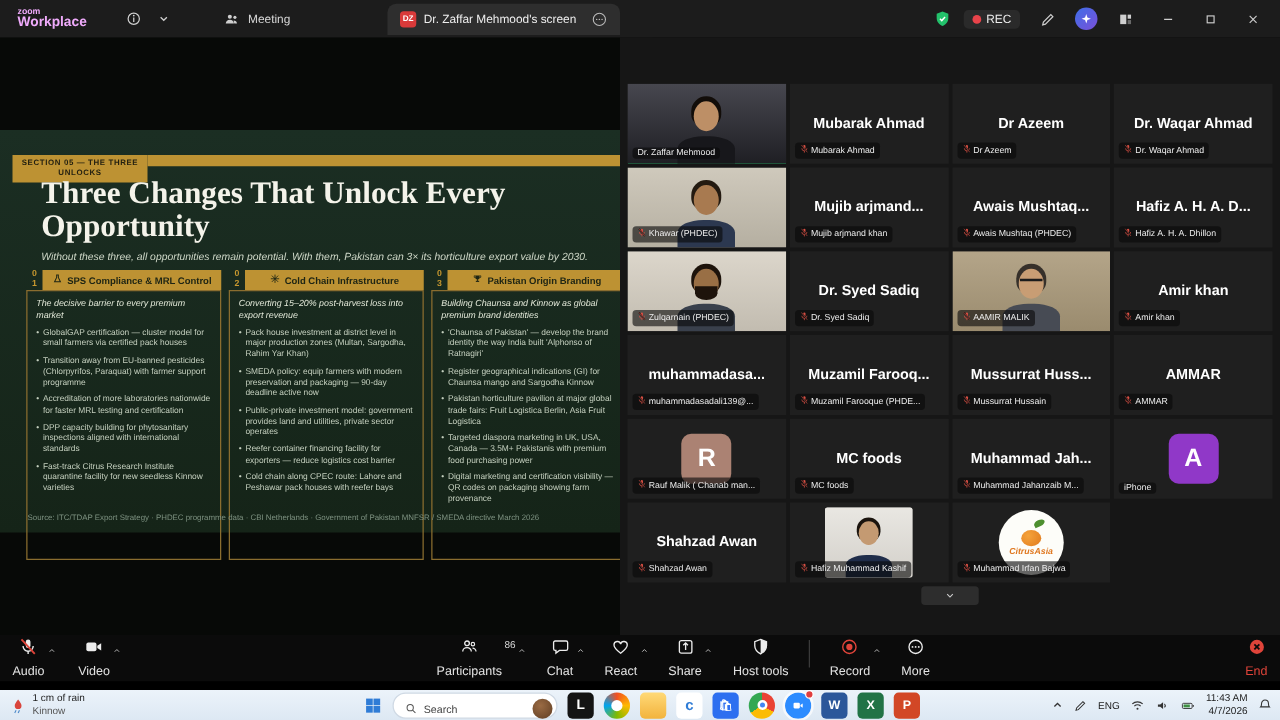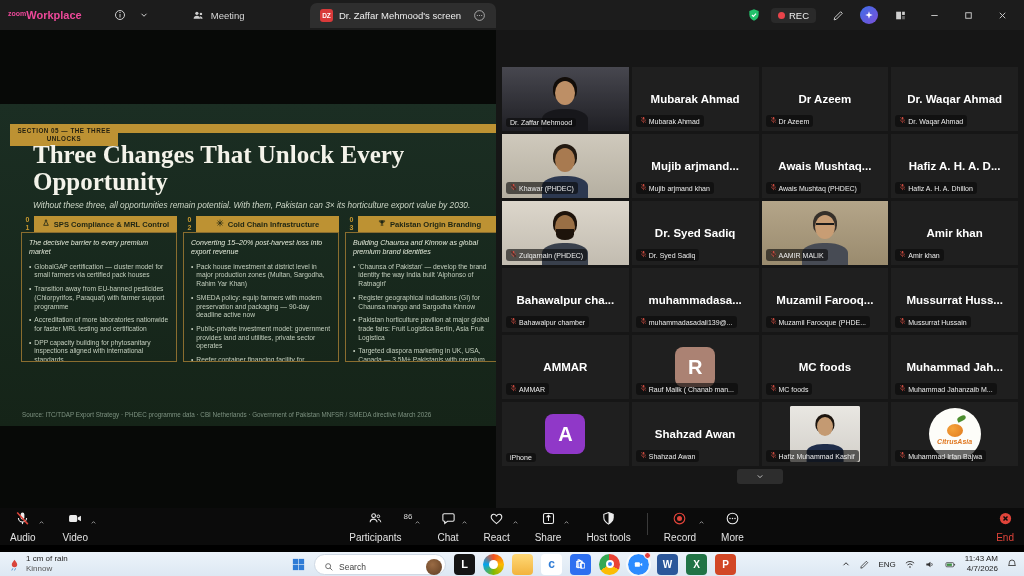--- a/index.html
+++ b/index.html
@@ -1,19 +1,19 @@
 <!DOCTYPE html>
 <html><head>
 <meta charset="utf-8">
 <style>
   html,body{margin:0;padding:0;width:1024px;height:576px;background:#000;font-family:"Liberation Sans",sans-serif;overflow:hidden;position:relative}
   *{box-sizing:border-box}
   
   .titlebar{position:absolute;top:0;left:0;right:0;height:30px;background:#1c1c1c;display:flex;align-items:center;color:#ddd;z-index:5}
-  .logo{display:flex;line-height:1;margin-left:8px;color:#ec4899}
+  .logo{display:flex;flex-direction:column;line-height:1;margin-left:14px;color:#f0abfc}
   .logo .l1{font-size:7px;font-weight:bold}
   .logo .l2{font-size:11px;font-weight:bold}
   .tb-ic{width:24px;height:22px;display:flex;align-items:center;justify-content:center;border-radius:4px;cursor:default}
   .meeting-tab{display:flex;align-items:center;gap:6px;font-size:9.5px;color:#d8d8d8;margin-left:36px}
   .screen-tab{position:absolute;left:310px;top:3px;height:25px;background:#2e2e2e;border-radius:7px 7px 0 0;display:flex;align-items:center;gap:6px;padding:0 10px;font-size:9.5px;color:#eee;min-width:160px}
   .dz-avatar{width:13px;height:13px;border-radius:3px;background:#d93a3a;color:#fff;font-size:6.5px;font-weight:bold;display:flex;align-items:center;justify-content:center}
   .tb-right{margin-left:auto;display:flex;align-items:center;gap:10px;margin-right:10px}
   .rec{display:flex;align-items:center;gap:4px;font-size:9.5px;color:#eee;background:#2a2a2a;border-radius:4px;padding:2px 7px}
   .rec-dot{width:7px;height:7px;border-radius:50%;background:#e8434a}
   .ai-btn{width:18px;height:18px;border-radius:50%;background:linear-gradient(135deg,#3e6ee8,#7b50d8);display:flex;align-items:center;justify-content:center}
@@ -23,21 +23,21 @@
   .badge-row{position:absolute;top:20px;left:10px;right:0;display:flex;align-items:flex-start}
   .badge{background:#bd9233;color:#221f10;font-size:6.3px;font-weight:bold;letter-spacing:.5px;padding:3px 6px;text-align:center;width:108px;line-height:1.3;text-transform:uppercase}
   .gold-bar{flex:1;height:9px;background:#bd9233}
   .s-title{position:absolute;top:38px;left:33px;width:440px;font-family:"Liberation Serif",serif;font-weight:bold;font-size:25px;line-height:1.06;color:#f4f3ea}
   .s-sub{position:absolute;top:96px;left:33px;width:460px;font-size:8.3px;font-style:italic;color:#cdd6c6}
   .columns{position:absolute;top:112px;left:21px;right:21px;display:flex;gap:6px}
   .col{flex:1;display:flex;flex-direction:column}
   .col-hdr{display:flex;align-items:stretch}
   .col-num{width:13px;color:#c9992f;font-size:7px;font-weight:bold;line-height:1.1;display:flex;flex-direction:column;align-items:center;justify-content:center}
   .col-gold{flex:1;background:#bd9233;color:#1e2514;font-size:7.6px;font-weight:bold;display:flex;align-items:center;justify-content:center;gap:4px;padding:3px 4px}
-  .col-box{border:1px solid #8a6d2f;padding:6px 7px 14px;height:130px;overflow:hidden}
+  .col-box{border:1px solid #8a6d2f;padding:6px 7px 14px;height:216px;overflow:hidden}
   .col-intro{font-size:7.1px;font-style:italic;color:#e2e8d8;margin-bottom:6px;line-height:1.25}
   .bullet{display:flex;gap:3px;font-size:6.7px;color:#c4cfbe;line-height:1.3;margin-bottom:5px}
   .bullet .dot{color:#c4cfbe}
   .s-footer{position:absolute;bottom:8px;left:22px;font-size:6.3px;color:#7d9180}
   
   .grid{position:absolute;top:30px;left:496px;right:0;height:478px;background:#161616;padding:37px 6px 0}
   .tiles{display:grid;grid-template-columns:repeat(4,1fr);grid-auto-rows:64px;gap:3px}
   .tile{position:relative;background:#1f1f1f;display:flex;align-items:center;justify-content:center;overflow:hidden}
   .tile.active{box-shadow:inset 0 0 0 2px #23c16b}
   .bigname{font-size:11.5px;font-weight:bold;color:#fff;text-align:center;padding:0 3px;white-space:nowrap;overflow:hidden}
@@ -461,33 +461,20 @@
               <rect x="9" y="2" width="6" height="11" rx="3" fill="#d94f43"></rect>
               <path d="M5,11a7,7 0 0 0 14,0" fill="none" stroke="#d94f43" stroke-width="2"></path>
               <line x1="12" y1="18" x2="12" y2="23" stroke="#d94f43" stroke-width="2"></line>
               <line x1="4" y1="2" x2="20" y2="22" stroke="#141414" stroke-width="3.6"></line>
               <line x1="4" y1="2" x2="20" y2="22" stroke="#d94f43" stroke-width="1.6"></line>
             </svg></span>
           <span>Amir khan</span>
         </div>
       </div>
       <div class="tile">
-        <div class="bigname">Bahawalpur cha...</div>
-        <div class="pill">
-          <span><svg width="7" height="9" viewBox="0 0 24 28">
-              <rect x="9" y="2" width="6" height="11" rx="3" fill="#d94f43"></rect>
-              <path d="M5,11a7,7 0 0 0 14,0" fill="none" stroke="#d94f43" stroke-width="2"></path>
-              <line x1="12" y1="18" x2="12" y2="23" stroke="#d94f43" stroke-width="2"></line>
-              <line x1="4" y1="2" x2="20" y2="22" stroke="#141414" stroke-width="3.6"></line>
-              <line x1="4" y1="2" x2="20" y2="22" stroke="#d94f43" stroke-width="1.6"></line>
-            </svg></span>
-          <span>Bahawalpur chamber</span>
-        </div>
-      </div>
-      <div class="tile">
         <div class="bigname">muhammadasa...</div>
         <div class="pill">
           <span><svg width="7" height="9" viewBox="0 0 24 28">
               <rect x="9" y="2" width="6" height="11" rx="3" fill="#d94f43"></rect>
               <path d="M5,11a7,7 0 0 0 14,0" fill="none" stroke="#d94f43" stroke-width="2"></path>
               <line x1="12" y1="18" x2="12" y2="23" stroke="#d94f43" stroke-width="2"></line>
               <line x1="4" y1="2" x2="20" y2="22" stroke="#141414" stroke-width="3.6"></line>
               <line x1="4" y1="2" x2="20" y2="22" stroke="#d94f43" stroke-width="1.6"></line>
             </svg></span>
           <span>muhammadasadali139@...</span>

